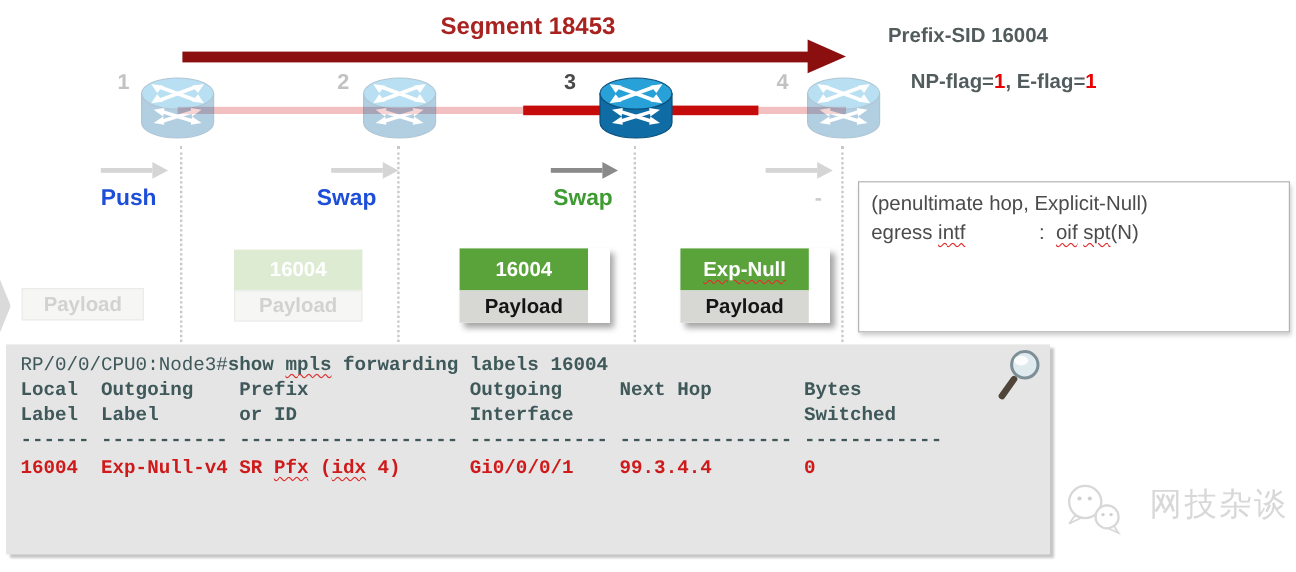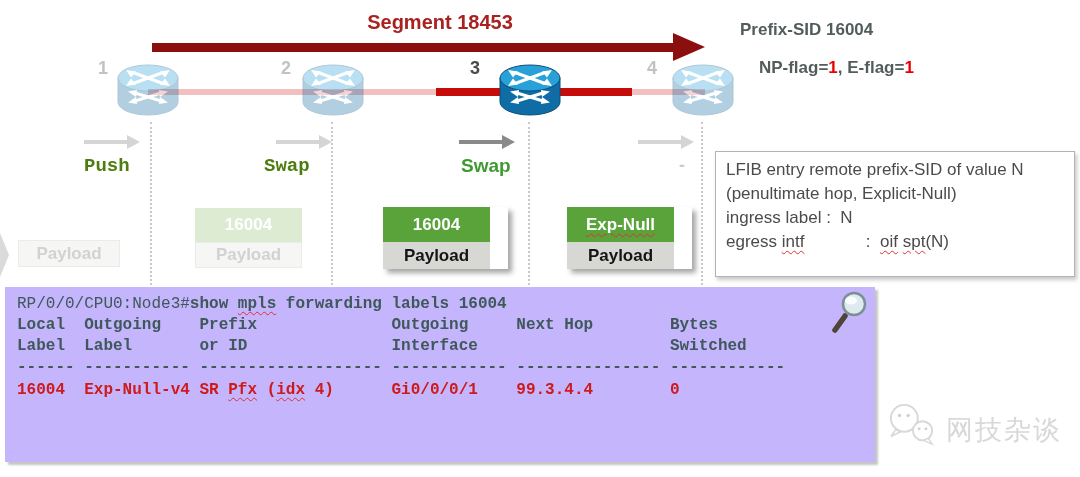--- a/index.html
+++ b/index.html
@@ -33,21 +33,21 @@
 
   
   .mini{width:56px;height:14px;top:135px;}
   .mini .shaft{position:absolute;left:0;top:5px;width:43px;height:4px;background:currentColor;}
   .mini .head{position:absolute;right:0;top:0;width:0;height:0;border-left:13px solid currentColor;
               border-top:7px solid transparent;border-bottom:7px solid transparent;}
   .mini.dim{color:#d5d5d5;} .mini.hl{color:#8a8a8a;}
 
   
   .op{top:155px;font-size:19px;font-weight:bold;}
-  .op.dim{color:#4d7c0f;font-family:Liberation Mono, monospace;} .op.hl{color:#3e9b31;} .op.dash{color:#c9cccc;font-size:18px;}
+  .op.dim{color:#1d4ed8;} .op.hl{color:#3e9b31;} .op.dash{color:#c9cccc;font-size:18px;}
 
   
   .stack{width:125px;}
   .cell{width:107px;display:flex;align-items:center;justify-content:center;
         font-size:17px;font-weight:bold;box-sizing:border-box;}
   .lbl-ghost{height:34px;background:#dcebd2;color:#ffffff;}
   .pay-ghost{height:26px;background:#f6f6f4;border:1px solid #ebebe9;color:#d2d2d0;}
   .lbl-hl{height:35px;background:#5aa33a;color:#ffffff;}
   .pay-hl{height:27px;background:#d7d7d3;color:#141414;}
   .shadowed{box-shadow:4px 4px 5px rgba(0,0,0,.35);}
@@ -56,35 +56,35 @@
   .sq{text-decoration-line:underline;text-decoration-style:wavy;text-decoration-color:#e03131;
       text-decoration-thickness:1px;text-underline-offset:3px;text-align:right;}
 
   
   .lfib{left:715px;top:151px;width:360px;height:126px;background:#ffffff;border:1px solid #b3b3b3;
         box-shadow:2px 3px 4px rgba(0,0,0,.22);box-sizing:border-box;padding:6px 0 0 10px;
         font-size:17px;line-height:24px;color:#4b4b4b;}
   .lfib-line{white-space:pre;}
 
   
-  .terminal{left:5px;top:287px;width:870px;height:175px;background:#c4b5fd;
+  .terminal{left:5px;top:287px;width:870px;height:175px;background:#e5e5e5;
             box-shadow:3px 3px 2px #c6c6c6;box-sizing:border-box;padding:7px 0 0 12px;
             font-family:"Liberation Mono",monospace;font-size:16px;line-height:21px;color:#3f585a;}
   .tline{white-space:pre;}
   .tbold{font-weight:bold;}
   .trow-red{color:#ce1a1a;font-weight:bold;margin-top:2px;white-space:pre;}
 
   .mag{left:830px;top:291px;}
 
   
   .entry{left:0;top:233px;width:9px;height:44px;background:#dadada;
          clip-path:polygon(0 0,100% 50%,0 100%);}
 
   
-  .wm{left:884px;top:402px;display:flex;align-items:flex-end;gap:6px;}
+  .wm{left:884px;top:402px;display:flex;align-items:flex-start;gap:18px;}
   .wm-text{font-size:27px;letter-spacing:2px;color:#d8d8d8;text-shadow:1px 1px 1px #ffffff;}
 </style>
 </head>
 <body>
 
 <div id="stage">
 
   <svg width="0" height="0" style="position:absolute">
     <defs>
       <g id="router-glyph">
@@ -187,23 +187,21 @@
   </div>
 
   <div class="abs stack shadowed" style="left:567px;top:207px">
     <div class="cell lbl-hl">
         <span class="sq">Exp-Null</span>
       </div>
     <div class="cell pay-hl">Payload</div>
   </div>
 
   <div class="abs lfib">
-    <div class="lfib-line"><span>LFIB entry remote prefix-SID of value N</span></div>
     <div class="lfib-line"><span>(penultimate hop, Explicit-Null)</span></div>
-    <div class="lfib-line"><span>ingress label :  N</span></div>
     <div class="lfib-line"><span>egress </span><span class="sq">intf</span><span>             :  </span><span class="sq">oif</span><span> </span><span class="sq">spt</span><span>(N)</span></div>
   </div>
 
   <div class="abs terminal">
     <div class="tline"><span>RP/0/0/CPU0:Node3#</span><span class="tbold"><span>show </span><span class="sq">mpls</span><span> forwarding labels 16004</span></span></div>
     <div class="tline tbold">Local  Outgoing    Prefix              Outgoing     Next Hop        Bytes</div>
     <div class="tline tbold">Label  Label       or ID               Interface                    Switched</div>
     <div class="tline tbold">------ ----------- ------------------- ------------ --------------- ------------</div>
     <div class="trow-red"><span>16004  Exp-Null-v4 SR </span><span class="sq">Pfx</span><span> (</span><span class="sq">idx</span><span> 4)      Gi0/0/0/1    99.3.4.4        0</span></div>
   </div>

